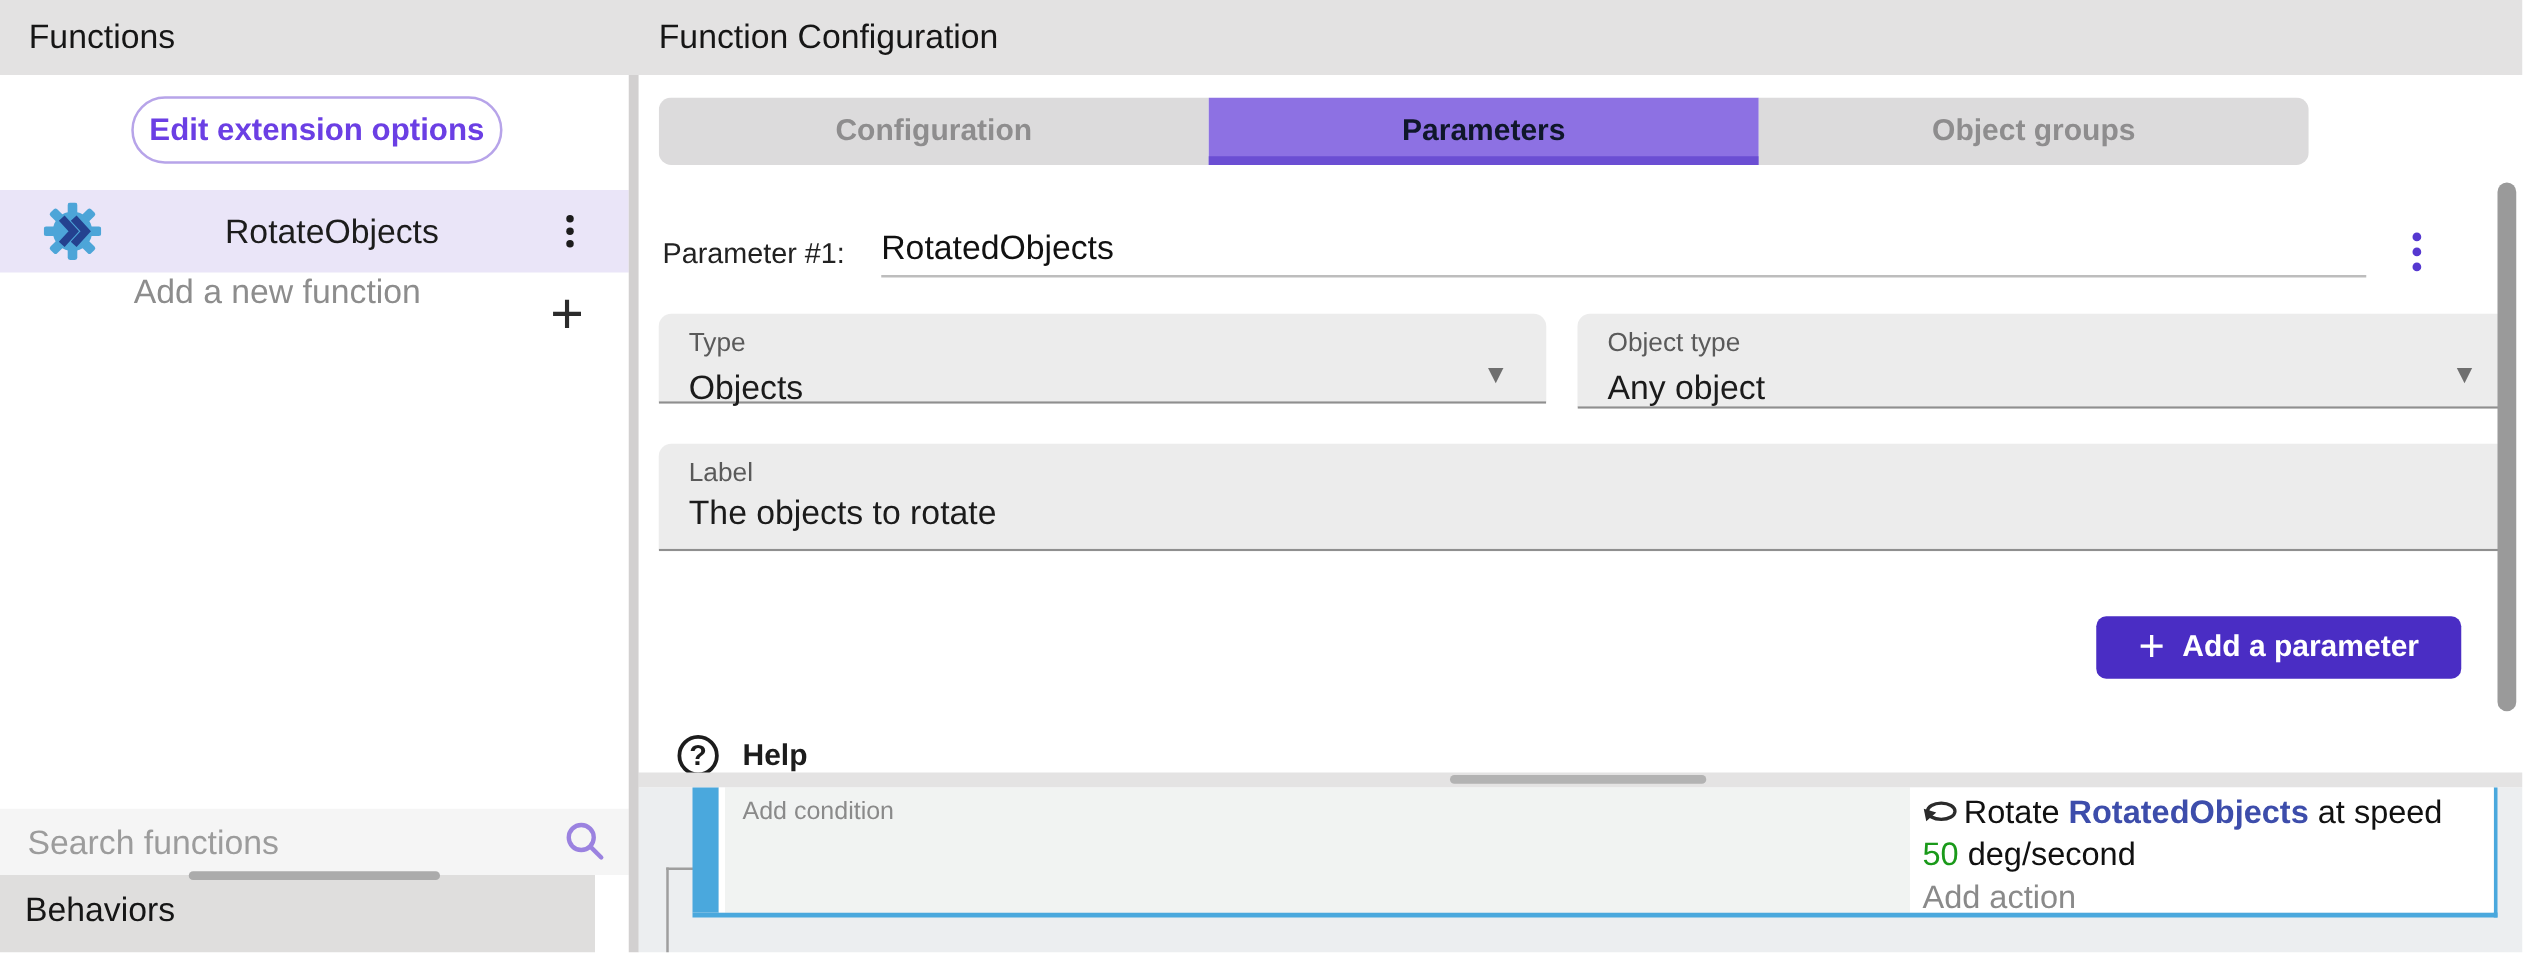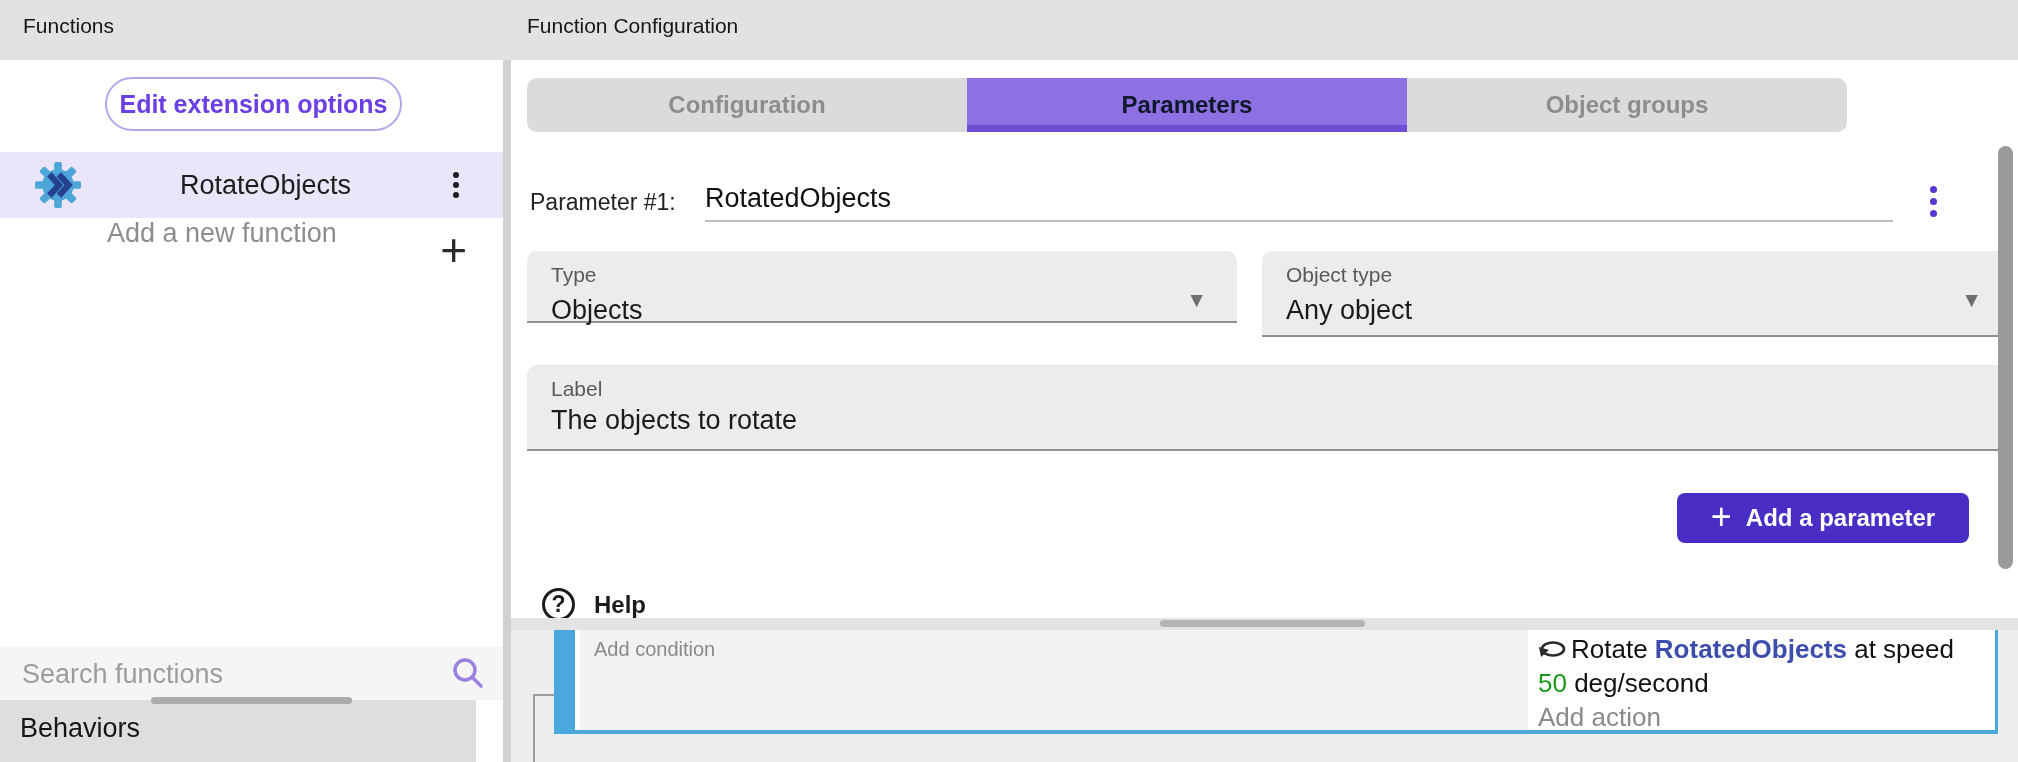--- a/index.html
+++ b/index.html
@@ -4,21 +4,21 @@
 <style>
   html,body{margin:0;padding:0;}
   body{
     width:2018px;height:762px;overflow:hidden;position:relative;
     background:#ffffff;
     font-family:"Liberation Sans", sans-serif;
     -webkit-font-smoothing:antialiased;
   }
   
   .top-header{position:absolute;left:0;top:0;width:2018px;height:60px;background:#e3e2e2;}
-  .hdr-title{position:absolute;top:14px;font-size:21px;font-weight:500;color:#161616;white-space:nowrap;}
+  .hdr-title{position:absolute;top:14px;font-size:27px;font-weight:500;color:#161616;white-space:nowrap;}
   .hdr-left{left:23px;}
   .hdr-right{left:527px;}
 
   
   .v-divider{position:absolute;left:503px;top:60px;width:8px;height:702px;background:#d2d0d0;}
 
   
   .sidebar{position:absolute;left:0;top:60px;width:503px;height:702px;background:#ffffff;}
   .edit-btn{
     position:absolute;left:105px;top:17px;width:297px;height:54px;
@@ -60,22 +60,22 @@
   .param-name-wrap{position:absolute;left:194px;top:116px;width:1188px;border-bottom:2px solid #bdbdbd;}
   .param-name-wrap input{
     width:100%;border:none;background:transparent;outline:none;
     font-family:"Liberation Sans",sans-serif;font-size:27px;color:#111;height:44px;padding:0;
   }
   .kebab-purple{position:absolute;left:1415px;top:122px;display:flex;flex-direction:column;gap:5px;padding:4px;cursor:pointer;}
   .kebab-purple i{width:7px;height:7px;border-radius:50%;background:#5638d0;}
 
   .field{position:absolute;background:#ececec;border-radius:10px 10px 0 0;border-bottom:2px solid #8f8f8f;box-sizing:border-box;cursor:pointer;}
   .field-type{left:16px;top:191px;width:710px;height:72px;}
-  .field-objtype{left:751px;top:191px;width:750px;height:86px;text-decoration:underline;}
-  .field-label-full{left:16px;top:305px;width:1485px;height:86px;cursor:text;padding-left:19px;}
+  .field-objtype{left:751px;top:191px;width:750px;height:76px;text-decoration:underline;}
+  .field-label-full{left:16px;top:295px;width:1485px;height:86px;cursor:text;padding-left:19px;}
   .flabel{position:absolute;left:24px;top:12px;font-size:21px;color:#5a5a5a;}
   .fvalue{position:absolute;left:24px;top:44px;font-size:27px;color:#1b1b1b;white-space:nowrap;}
   .field-label-full .fvalue{top:40px;}
   .arrow{position:absolute;right:30px;top:37px;font-size:21px;color:#6f6f6f;}
 
   .add-param-btn{
     position:absolute;left:1166px;top:433px;width:292px;height:50px;background:#4a2dc4;border-radius:8px;
     display:flex;align-items:center;justify-content:center;gap:14px;cursor:pointer;
     color:#ffffff;font-weight:bold;font-size:24px;
   }

